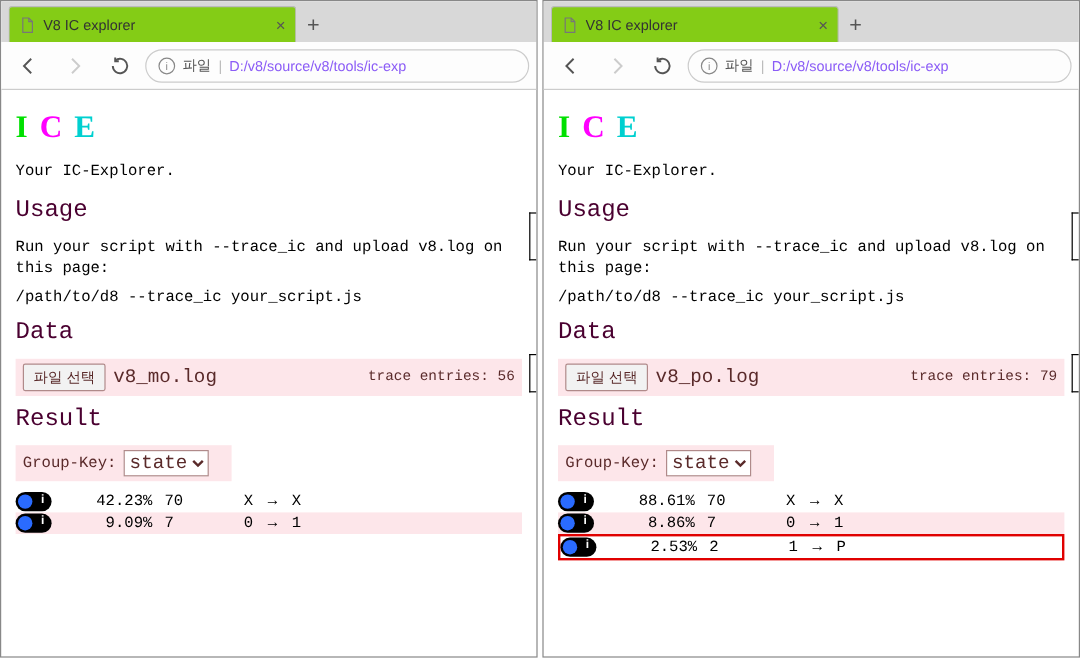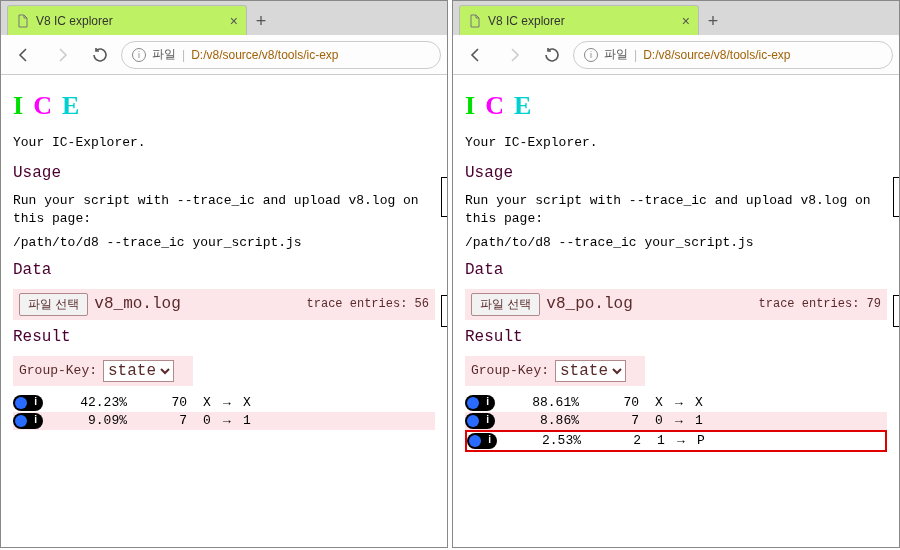--- a/index.html
+++ b/index.html
@@ -34,21 +34,21 @@
   .tabbar {
     height: 34px;
     background: #d8d8d8;
     display: flex;
     align-items: flex-end;
     padding-left: 6px;
   }
   .tab {
     height: 30px;
     width: 240px;
-    background: #bef264;
+    background: #84cc16;
     border: 1px solid #bbb;
     border-bottom: none;
     border-radius: 3px 3px 0 0;
     display: flex;
     align-items: center;
     padding: 0 8px;
     font-family: "Segoe UI", Arial, sans-serif;
     font-size: 12px;
     color: #333;
     gap: 6px;
@@ -101,40 +101,40 @@
     gap:6px;
     overflow:hidden;
     white-space:nowrap;
   }
   .addr .info-icon {
     width:14px;height:14px;border:1px solid #888;border-radius:50%;
     display:inline-flex;align-items:center;justify-content:center;
     font-size:9px;color:#888;flex:none;
   }
   .addr .sep { color:#bbb; }
-  .addr .path { color:#a16207; }
+  .addr .path { color:#8b5cf6; }
 
   
   .page {
     padding: 10px 12px;
   }
   .logo {
     font-size: 26px;
     font-weight: bold;
     letter-spacing: 10px;
     margin: 6px 0 14px;
     font-family: Liberation Serif, serif;
   }
   .logo .i { color:#00e000; }
   .logo .c { color:#ff00ff; }
   .logo .e { color:#00d0d0; }
   .tagline { margin-bottom: 14px; }
   h2.sec {
     font-family: "Consolas","Courier New",monospace;
-    font-size: 16px;
+    font-size: 20px;
     font-weight: normal;
     color: #4a0030;
     margin: 8px 0 10px;
   }
   .usage-text { line-height: 1.4; margin-bottom: 6px; }
   .right-bracket {
     position:absolute;
     right:0;
     width:6px;
     border-left:1px solid #000;
@@ -195,21 +195,21 @@
   }
   .pill::before {
     content:"";position:absolute;left:2px;top:2px;
     width:12px;height:12px;border-radius:6px;background:#2a6bff;
   }
   .pill .i {
     position:absolute;right:6px;top:1px;color:#fff;font-size:10px;
     font-family:Arial,sans-serif;font-weight:bold;
   }
   .pct  { width:70px; text-align:right; }
-  .cnt  { width:50px; text-align:right; margin-left:10px;}
+  .cnt  { width:50px; margin-left:10px;}
   .from { width:20px; text-align:center; margin-left:10px;}
   .arr  { width:20px; text-align:center; }
   .to   { width:20px; text-align:center; }
   .redbox { border:2px solid #e00000; }
 </style>
 </head>
 <body>
 
 <div class="stage">
 

